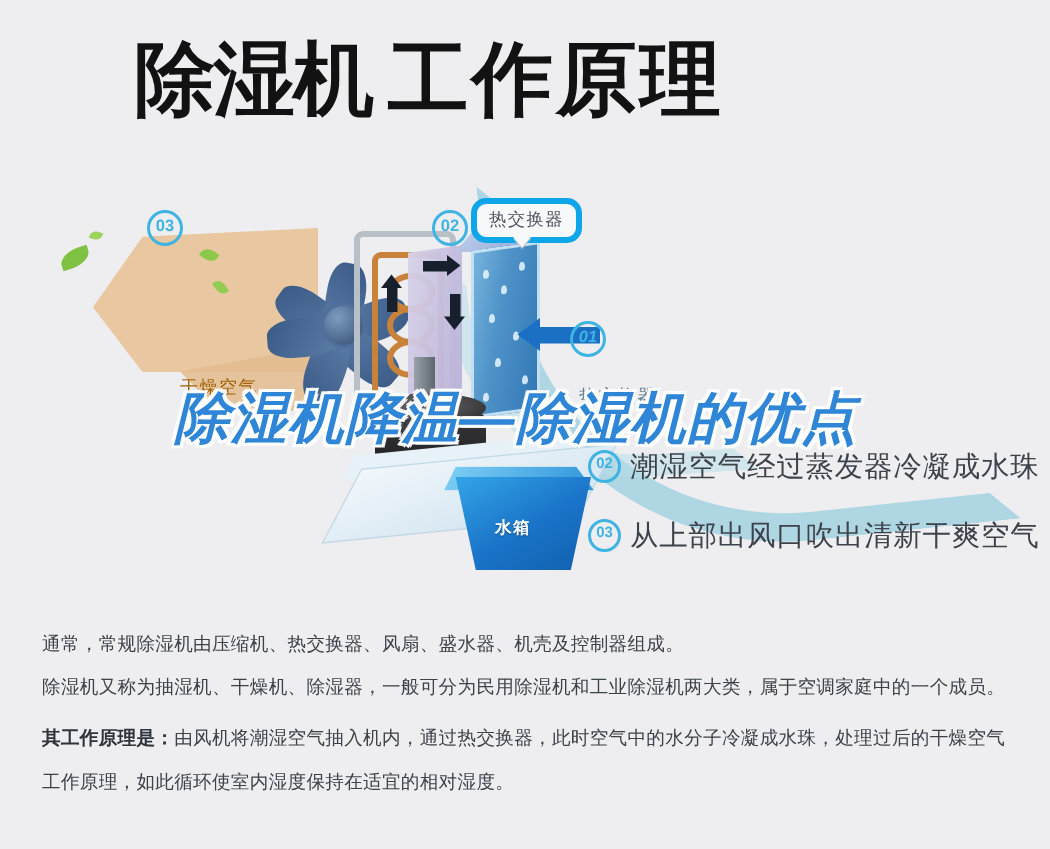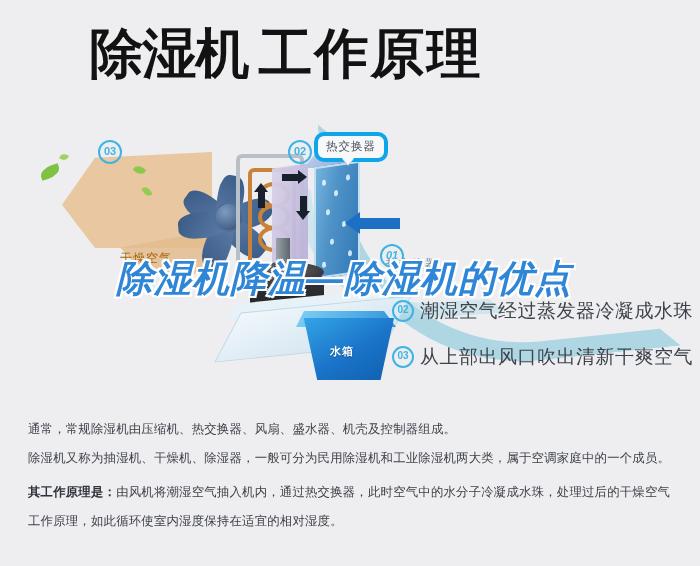--- a/index.html
+++ b/index.html
@@ -282,21 +282,21 @@
     color: #3fb4e2;
     font-size: 11px;
     font-weight: bold;
     line-height: 18px;
     text-align: center;
     background: transparent;
     letter-spacing: 0;
   }
   .stepnum.s03d { left: 98px; top: 22px; }
   .stepnum.s02d { left: 288px; top: 22px; }
-  .stepnum.s01d { left: 380px; top: 126px; font-style: italic; }
+  .stepnum.s01d { left: 380px; top: 96px; font-style: italic; }
 
   
   .watermark {
     position: absolute;
     left: 0;
     top: 258px;
     width: 688px;
     text-align: center;
     pointer-events: none;
   }

